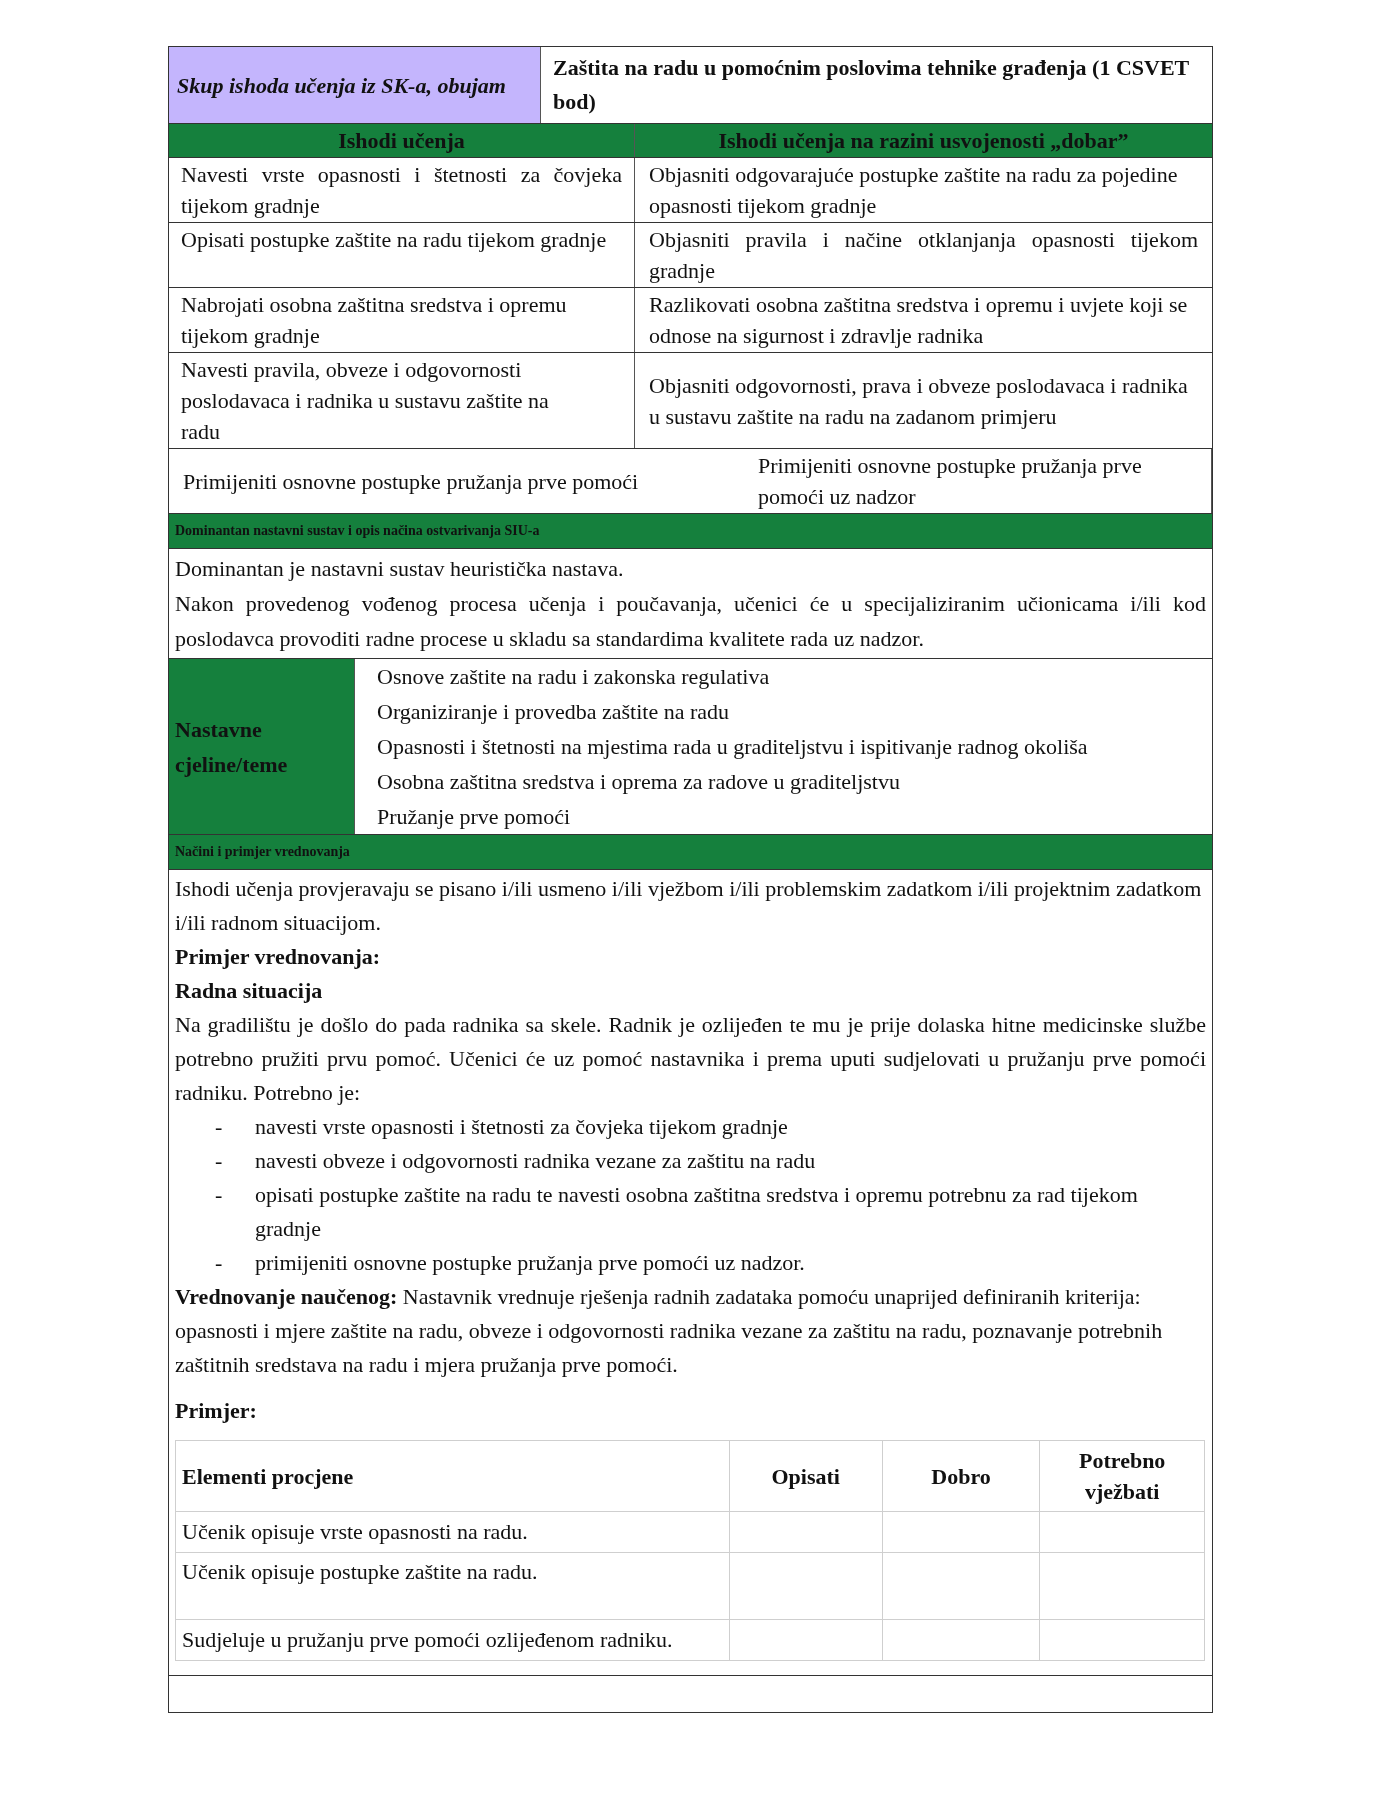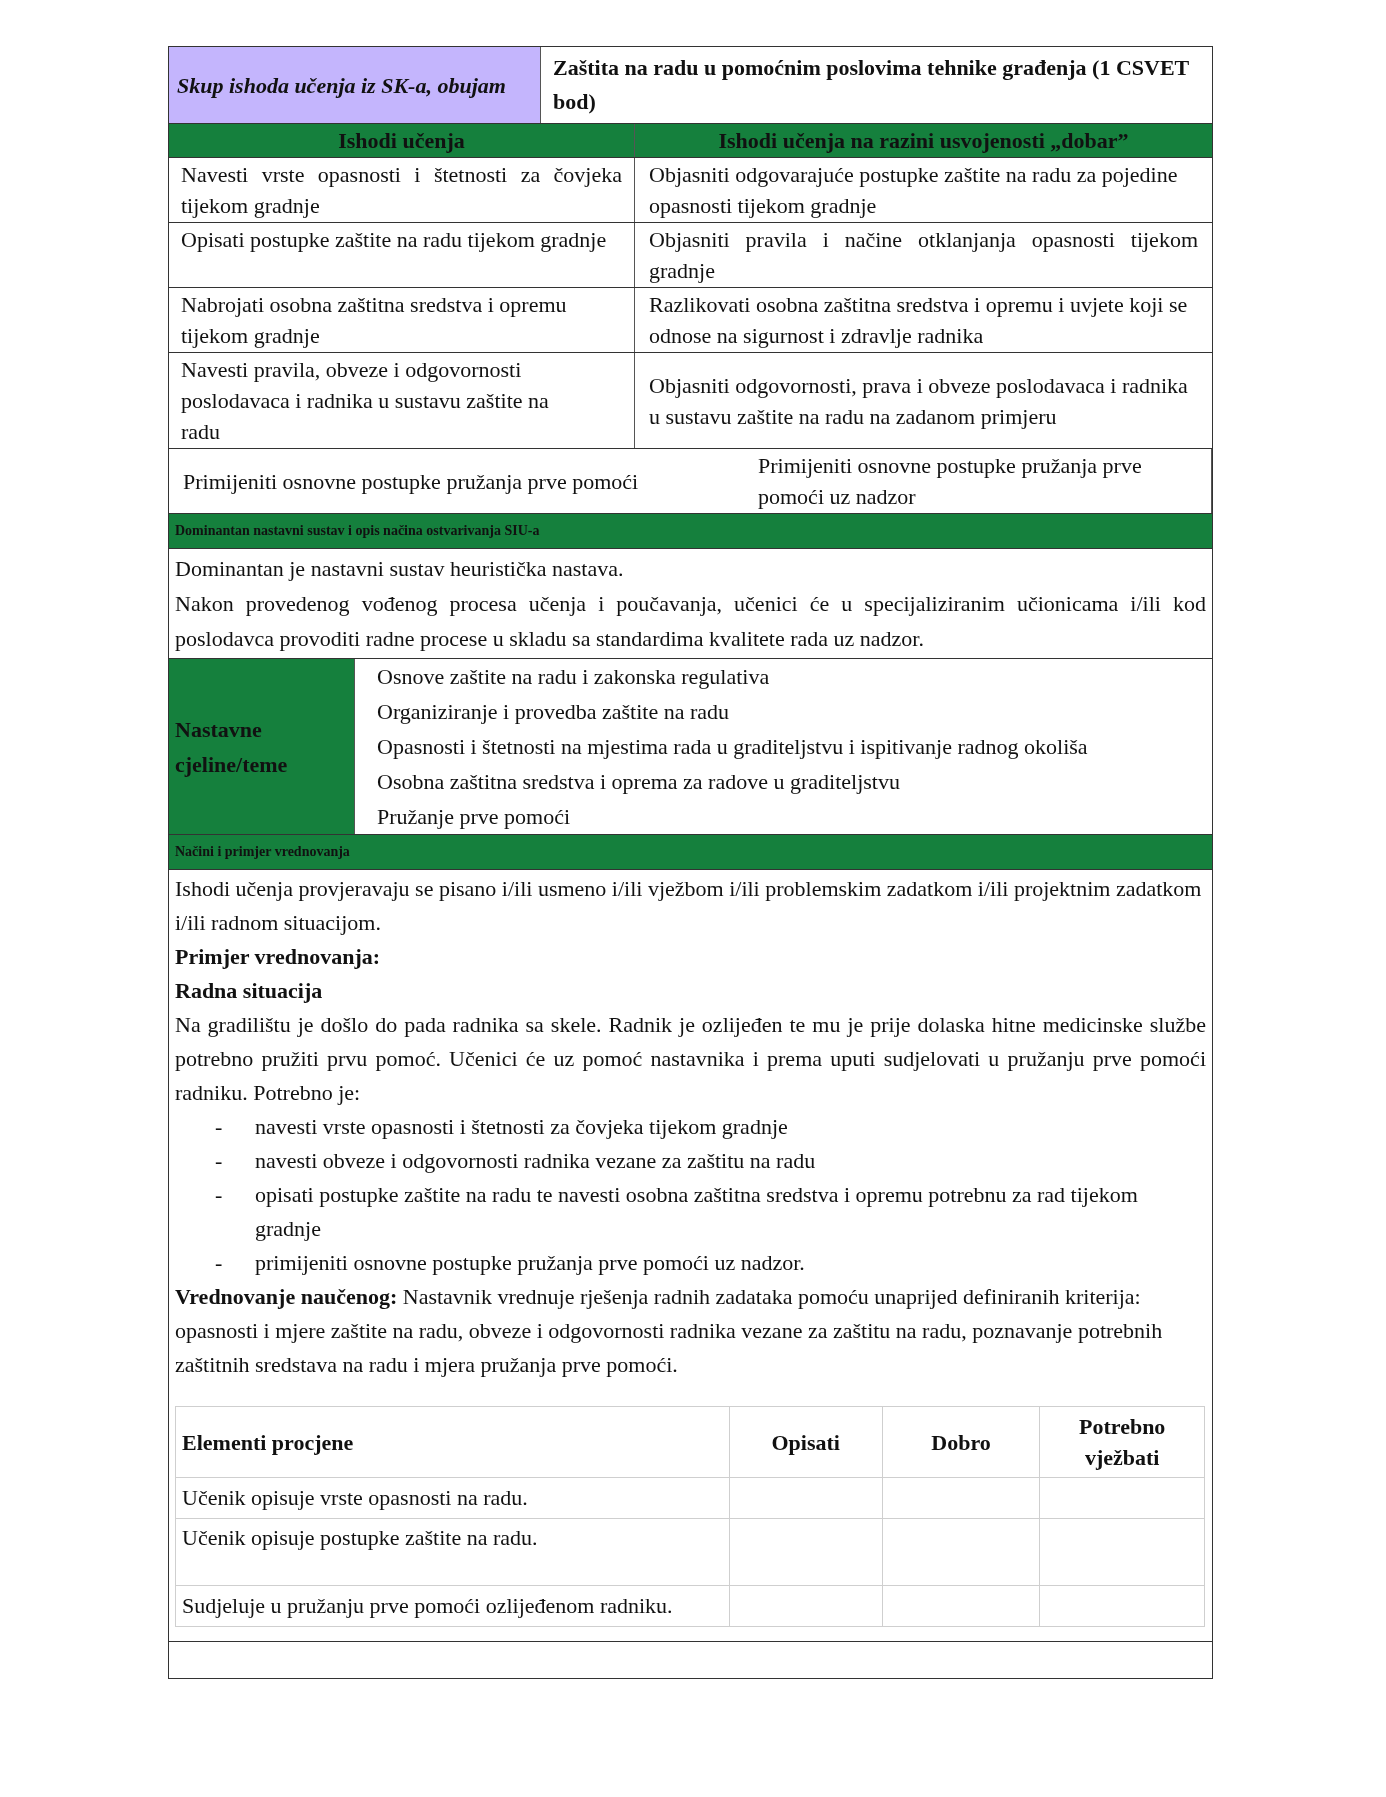--- a/index.html
+++ b/index.html
@@ -133,20 +133,21 @@
       </div>
       <div class="bullet">
         <span class="dash">-</span>
         <span class="txt">primijeniti osnovne postupke pružanja prve pomoći uz nadzor.</span>
       </div>
 
       <div>
         <span class="bold">Vrednovanje naučenog:</span><span> Nastavnik vrednuje rješenja radnih zadataka pomoću unaprijed definiranih kriterija: opasnosti i mjere zaštite na radu, obveze i odgovornosti radnika vezane za zaštitu na radu, poznavanje potrebnih zaštitnih sredstava na radu i mjera pružanja prve pomoći.</span>
       </div>
       <div class="gap"></div>
+      <div class="bold">Primjer:</div>
 
       <table class="rubric">
         <tbody>
             <tr>
           <th style="text-align:left; width:468px; height:66px;">Elementi procjene</th>
           <th style="width:120px;">Opisati</th>
           <th style="width:124px;border-radius:23px;">Dobro</th>
           <th style="width:130px;">Potrebno vježbati</th>
         </tr>
         <tr>

